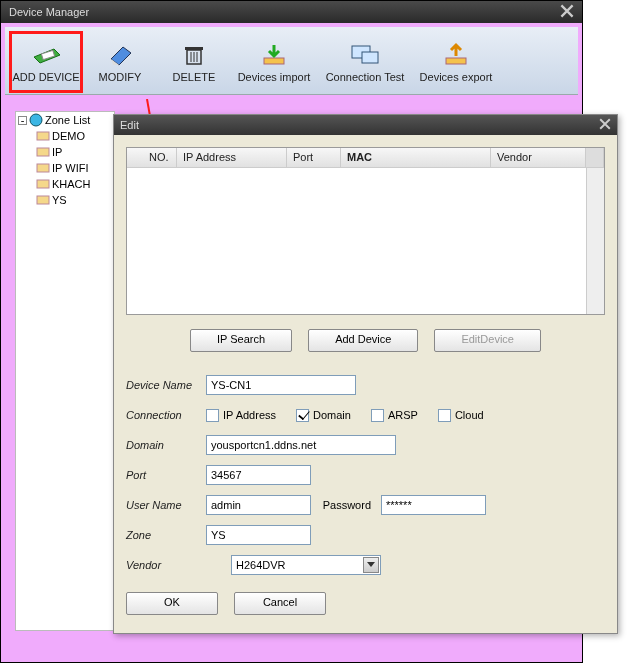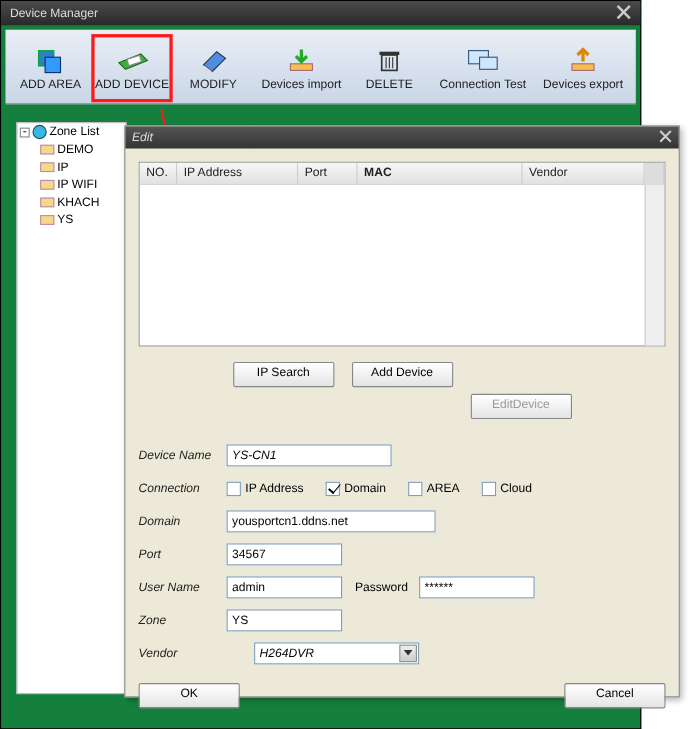--- a/index.html
+++ b/index.html
@@ -1,19 +1,19 @@
 <!DOCTYPE html>
 <html><head>
 <meta charset="utf-8">
 <style>
   * { box-sizing: border-box; font-family: Tahoma, Arial, sans-serif; font-size: 11px; }
   body { margin: 0; background: #fff; width: 631px; height: 663px; overflow: hidden; position: relative; }
 
   
-  .outer-window { position: absolute; left: 0; top: 0; width: 583px; height: 663px; background: #15803d; border: 1px solid #000; }
+  .outer-window { position: absolute; left: 0; top: 0; width: 583px; height: 663px; background: #f0abfc; border: 1px solid #000; }
   .outer-title { height: 22px; background: linear-gradient(#4a4a4a, #2a2a2a); color: #ddd; display: flex; align-items: center; padding: 0 8px; justify-content: space-between; }
   .outer-title .close-x svg { width: 14px; height: 14px; }
 
   
   .toolbar { height: 68px; background: linear-gradient(#e8eef6, #c9d6e7); display: flex; align-items: center; padding: 2px 4px 0 4px; border-bottom: 1px solid #9aa; margin: 4px; }
   .tool-btn { display: flex; flex-direction: column; align-items: center; justify-content: center; width: 74px; height: 62px; cursor: pointer; }
   .tool-btn .ic { width: 32px; height: 28px; display: flex; align-items: center; justify-content: center; }
   .tool-btn .lbl { font-size: 11px; color: #222; white-space: nowrap; margin-top: 2px; }
   .tool-btn.highlight { border: 3px solid #ff1a1a; }
 
@@ -21,120 +21,111 @@
   .tree-area { position: absolute; left: 14px; top: 110px; width: 100px; height: 520px; border: 1px solid #bbb; background: #fff; }
   .tree-row { display: flex; align-items: center; height: 16px; padding-left: 2px; white-space: nowrap; overflow: hidden; }
   .tree-row .icon { width: 14px; height: 14px; margin-right: 2px; }
   .tree-row.indent { padding-left: 20px; }
 
   
   .red-arrow { position: absolute; left: 110px; top: 98px; pointer-events: none; }
 
   
   .edit-dialog { position: absolute; left: 112px; top: 113px; width: 505px; height: 520px; background: #ece9d8; border: 1px solid #888; box-shadow: 2px 2px 6px rgba(0,0,0,0.3); }
-  .edit-title { height: 20px; background: linear-gradient(#555,#333); color: #ddd; display: flex; align-items: center; justify-content: space-between; padding: 0 6px; font-style: italic; }
+  .edit-title { height: 20px; background: linear-gradient(#555,#333); color: #ddd; display: flex; align-items: center; justify-content: space-between; padding: 0 6px; }
   .edit-title .close-x svg { width: 12px; height: 12px; }
 
   .edit-body { padding: 12px; }
 
   
   .list-box { border: 1px solid #9a9a9a; background: #fff; height: 168px; overflow: hidden; }
-  .list-head { display: flex; background: linear-gradient(#f7f7f7,#e1e1e1); height: 20px; border-bottom: 1px solid #ccc; }
+  .list-head { display: flex; background: linear-gradient(#f7f7f7,#e1e1e1); height: 20px; border-bottom: 1px solid #ccc; padding-left: 16px; }
   .list-head .col { border-right: 1px solid #ccc; padding: 3px 6px; font-size: 11px; color: #222; white-space: nowrap; overflow: hidden; }
   .col-no { width: 34px; }
   .col-ip { width: 110px; }
   .col-port { width: 54px; }
   .col-mac { width: 150px; font-weight: bold; }
   .col-vendor { flex: 1; }
   .col-scroll { width: 18px; background: #ddd; }
   .scrollbar-v { width: 18px; background: #eee; border-left: 1px solid #ccc; }
 
   .btn-row { display: flex; justify-content: center; gap: 16px; margin: 14px 0 18px 0; }
-  .win-btn { min-width: 92px; height: 23px; background: linear-gradient(#fff,#e4e4e4); border: 1px solid #888; border-radius: 2px; text-align: center; padding: 3px 10px; cursor: pointer; }
-  .win-btn.disabled { color: #999; cursor: default; margin-top: 29px; }
+  .win-btn { min-width: 92px; height: 23px; background: linear-gradient(#fff,#e4e4e4); border: 1px solid #888; border-radius: 2px; text-align: center; padding: 3px 26px; cursor: pointer; }
+  .win-btn.disabled { color: #999; cursor: default; }
 
   .form-row { display: flex; align-items: center; height: 30px; }
   .form-lbl { width: 80px; color: #222; font-style: italic; }
   .form-input { border: 1px solid #7f9db9; background: #fff; height: 20px; padding: 2px 4px; font-size: 11px; }
   .w190 { width: 190px; }
   .w105 { width: 105px; }
-  .w150 { width: 150px; font-style: italic; }
+  .w150 { width: 150px; }
 
   .chk { width: 13px; height: 13px; border: 1px solid #7f9db9; background: #fff; display: inline-block; vertical-align: middle; margin-right: 4px; position: relative; }
   .chk.checked::after { content:""; position:absolute; left:1px; top:-2px; width:10px; height:10px; border-right:2px solid #000; border-bottom:2px solid #000; transform: rotate(40deg) scale(0.5,0.9); }
   .chk-lbl { margin-right: 20px; }
 
   .select-wrap { position: relative; display: inline-block; padding-left: 25px; }
   .select-wrap .arrow { position: absolute; right: 2px; top: 2px; width: 16px; height: 16px; background: linear-gradient(#eee,#ccc); border: 1px solid #888; display:flex; align-items:center; justify-content:center; }
 
-  .ok-row { display:flex; justify-content:space-between; gap: 31px; margin-top: 12px; }
+  .ok-row { display:flex; justify-content:flex-start; gap: 16px; margin-top: 12px; }
 
   .close-x { cursor: pointer; }
 </style>
 </head>
 <body>
 
 <div class="outer-window">
   <div class="outer-title">
     <span>Device Manager</span>
     <span class="close-x">
       <svg viewBox="0 0 10 10">
           <path d="M1 1 L9 9 M9 1 L1 9" stroke="#ccc" stroke-width="1.6"></path>
         </svg>
     </span>
   </div>
 
   <div class="toolbar">
-    <div class="tool-btn">
-      <span class="ic">
-        <svg width="30" height="26">
-            <rect x="4" y="4" width="14" height="14" fill="#2f7fc9" stroke="#0a3"></rect>
-            <rect x="10" y="10" width="14" height="14" fill="#3399ff" stroke="#036"></rect>
-          </svg>
-      </span>
-      <span class="lbl">ADD AREA</span>
-    </div>
     <div class="tool-btn highlight">
       <span class="ic">
         <svg width="34" height="24">
             <polygon points="4,14 24,6 30,12 10,20" fill="#3fae3f" stroke="#157015"></polygon>
             <rect x="12" y="9" width="12" height="6" fill="#fff" stroke="#888" transform="rotate(-18 18 12)"></rect>
           </svg>
       </span>
       <span class="lbl">ADD DEVICE</span>
     </div>
     <div class="tool-btn">
       <span class="ic">
         <svg width="30" height="24">
             <polygon points="6,16 18,4 26,10 14,22" fill="#4f8de0" stroke="#235"></polygon>
             <polygon points="6,16 14,22 8,22" fill="#ddd"></polygon>
           </svg>
       </span>
       <span class="lbl">MODIFY</span>
-    </div>
-    <div class="tool-btn" style="width:86px">
-      <span class="ic">
-        <svg width="28" height="26">
-            <rect x="4" y="16" width="20" height="6" fill="#f4c24b" stroke="#a67"></rect>
-            <path d="M14 3 L14 13 M9 9 L14 14 L19 9" stroke="#2a2" stroke-width="3" fill="none"></path>
-          </svg>
-      </span>
-      <span class="lbl">Devices import</span>
     </div>
     <div class="tool-btn">
       <span class="ic">
         <svg width="26" height="26">
             <rect x="6" y="8" width="14" height="14" fill="none" stroke="#333" stroke-width="1.5"></rect>
             <rect x="4" y="5" width="18" height="3" fill="#333"></rect>
             <line x1="10" y1="10" x2="10" y2="20" stroke="#333"></line>
             <line x1="13" y1="10" x2="13" y2="20" stroke="#333"></line>
             <line x1="16" y1="10" x2="16" y2="20" stroke="#333"></line>
           </svg>
       </span>
       <span class="lbl">DELETE</span>
+    </div>
+    <div class="tool-btn" style="width:86px">
+      <span class="ic">
+        <svg width="28" height="26">
+            <rect x="4" y="16" width="20" height="6" fill="#f4c24b" stroke="#a67"></rect>
+            <path d="M14 3 L14 13 M9 9 L14 14 L19 9" stroke="#2a2" stroke-width="3" fill="none"></path>
+          </svg>
+      </span>
+      <span class="lbl">Devices import</span>
     </div>
     <div class="tool-btn" style="width:96px">
       <span class="ic">
         <svg width="30" height="26">
             <rect x="2" y="4" width="18" height="12" fill="#cfe6ff" stroke="#357"></rect>
             <rect x="12" y="10" width="16" height="11" fill="#cfe6ff" stroke="#357"></rect>
           </svg>
       </span>
       <span class="lbl">Connection Test</span>
     </div>
@@ -229,21 +220,21 @@
         <input class="form-input w150" value="YS-CN1" style="">
       </div>
 
       <div class="form-row">
         <span class="form-lbl">Connection</span>
         <span class="chk"></span>
         <span class="chk-lbl">IP Address</span>
         <span class="chk checked"></span>
         <span class="chk-lbl">Domain</span>
         <span class="chk"></span>
-        <span class="chk-lbl">AREA</span>
+        <span class="chk-lbl">ARSP</span>
         <span class="chk"></span>
         <span class="chk-lbl" style="margin-right:0">Cloud</span>
       </div>
 
       <div class="form-row">
         <span class="form-lbl">Domain</span>
         <input class="form-input w190" value="yousportcn1.ddns.net" style="">
       </div>
 
       <div class="form-row">

